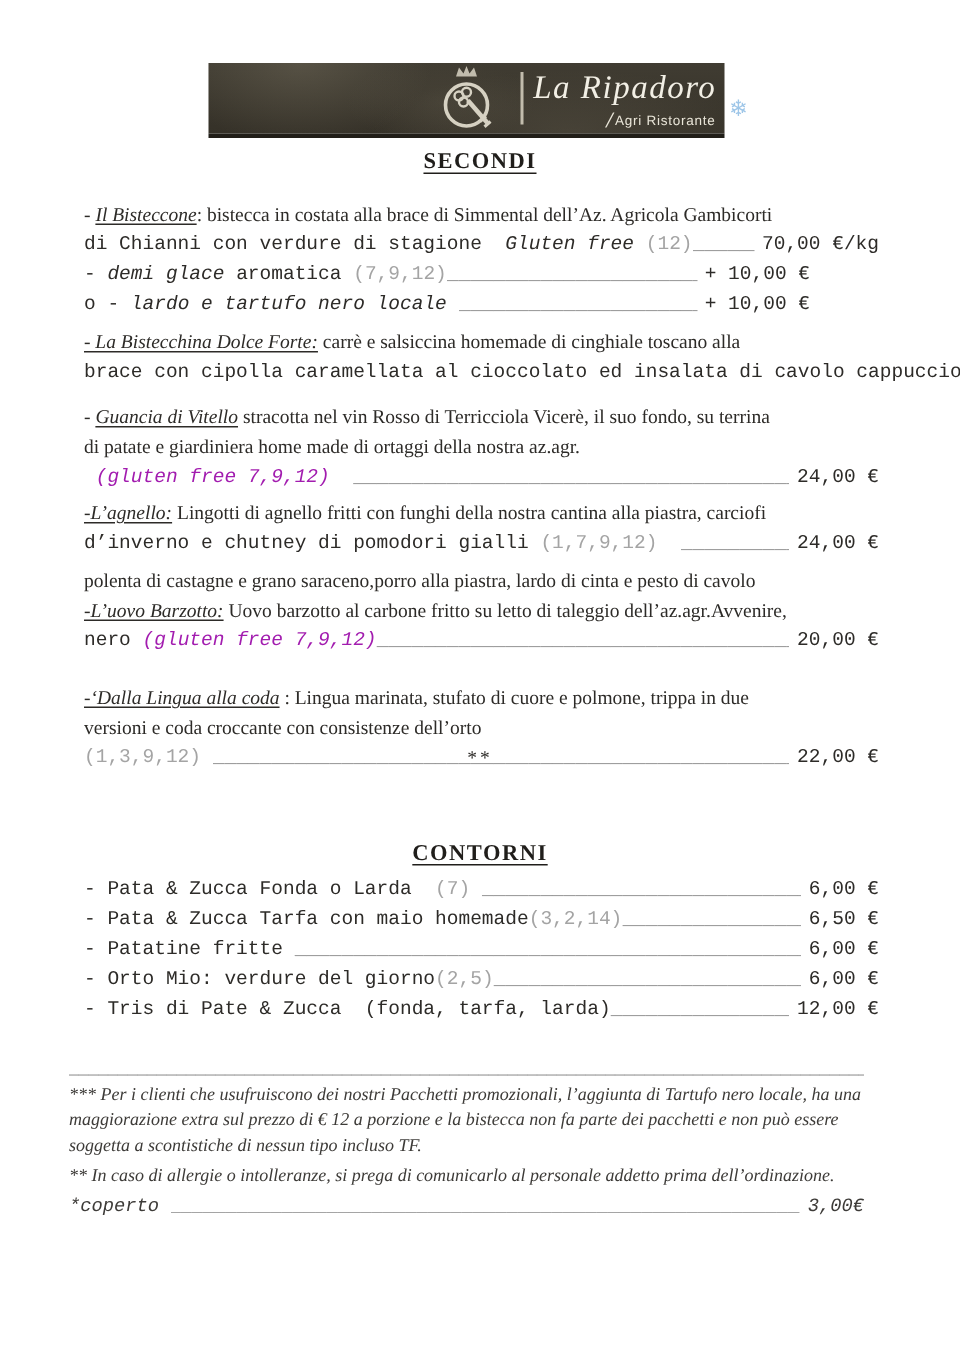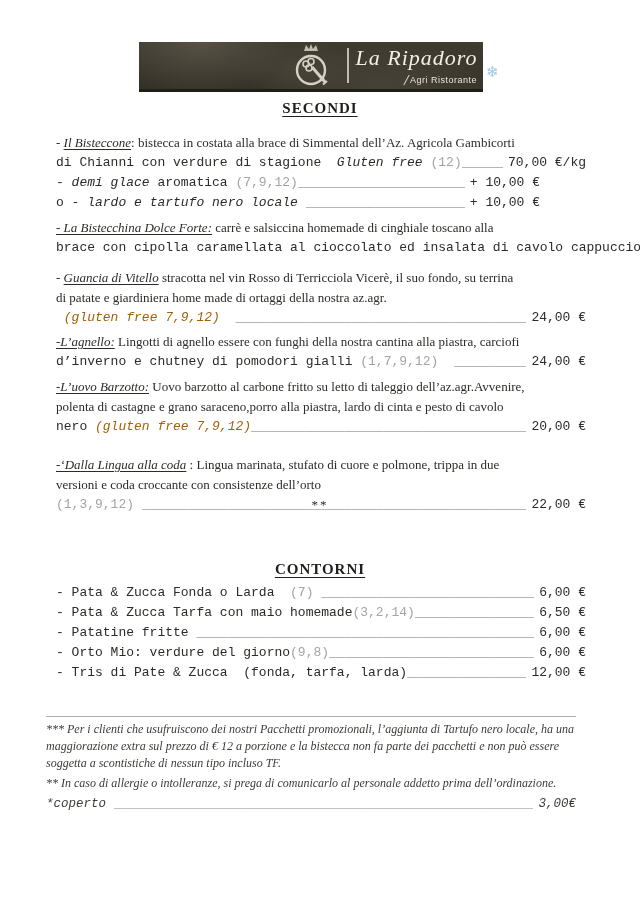--- a/index.html
+++ b/index.html
@@ -42,21 +42,21 @@
   #secondi-list .item:nth-child(6){margin-top:18px;}
   .line{white-space:pre;}
   .price-row{display:flex;align-items:baseline;font-family:Liberation Mono, monospace;}
   .price-row > span{flex:0 0 auto;}
   .price-row > .leader{flex:1 1 0;min-width:0;overflow:hidden;color:#8a8a8a;}
   .price{padding-left:5px;}
   .short{margin-right:46px;}
   .s-i{font-style:italic;}
   .s-iu{font-style:italic;text-decoration:underline;text-underline-offset:2px;}
   .s-g{color:#a4a4a4;}
-  .s-gi{color:#a16207;font-style:italic;}
+  .s-gi{color:#a21caf;font-style:italic;}
   .stars{position:absolute;top:497px;left:0;width:640px;text-align:center;
          font-size:13px;letter-spacing:2px;color:#2d2b28;}
 
   
   .footer{position:absolute;left:46px;top:703px;width:530px;font-size:12px;
           font-style:italic;color:#3d3b38;line-height:17px;}
   .footer .divider{height:15px;line-height:15px;overflow:hidden;white-space:pre;
           color:#8a8a8a;font-style:normal;font-size:13px;}
   .footer p{margin:3px 0 0 0;}
   #coperto-row{margin-top:4px;font-size:12.5px;}
@@ -97,43 +97,43 @@
       <div class="item">
         <div class="line"><span class="s-iu">- La Bistecchina Dolce Forte:</span><span> carrè e salsiccina homemade di cinghiale toscano alla</span></div>
         <div class="line price-row"><span>brace con cipolla caramellata al cioccolato ed insalata di cavolo cappuccio </span><span class="s-g">(12)</span><span class="leader">________________________________________________________________________________</span><span class="price">24,00 €</span></div>
       </div>
       <div class="item">
         <div class="line"><span>- </span><span class="s-iu">Guancia di Vitello</span><span> stracotta nel vin Rosso di Terricciola Vicerè, il suo fondo, su terrina</span></div>
         <div class="line"><span>di patate e giardiniera home made di ortaggi della nostra az.agr.</span></div>
         <div class="line price-row"><span> </span><span class="s-gi">(gluten free 7,9,12)</span><span>  </span><span class="leader">________________________________________________________________________________</span><span class="price">24,00 €</span></div>
       </div>
       <div class="item">
-        <div class="line"><span class="s-iu">-L’agnello:</span><span> Lingotti di agnello essere con funghi della nostra cantina alla piastra, carciofi</span></div>
+        <div class="line"><span class="s-iu">-L’agnello:</span><span> Lingotti di agnello fritti con funghi della nostra cantina alla piastra, carciofi</span></div>
         <div class="line price-row"><span>d’inverno e chutney di pomodori gialli </span><span class="s-g">(1,7,9,12)</span><span>  </span><span class="leader">________________________________________________________________________________</span><span class="price">24,00 €</span></div>
       </div>
       <div class="item">
+        <div class="line"><span>polenta di castagne e grano saraceno,porro alla piastra, lardo di cinta e pesto di cavolo</span></div>
         <div class="line"><span class="s-iu">-L’uovo Barzotto:</span><span> Uovo barzotto al carbone fritto su letto di taleggio dell’az.agr.Avvenire,</span></div>
-        <div class="line"><span>polenta di castagne e grano saraceno,porro alla piastra, lardo di cinta e pesto di cavolo</span></div>
         <div class="line price-row"><span>nero </span><span class="s-gi">(gluten free 7,9,12)</span><span class="leader">________________________________________________________________________________</span><span class="price">20,00 €</span></div>
       </div>
       <div class="item">
         <div class="line"><span class="s-iu">-‘Dalla Lingua alla coda</span><span> : Lingua marinata, stufato di cuore e polmone, trippa in due</span></div>
         <div class="line"><span>versioni e coda croccante con consistenze dell’orto</span></div>
         <div class="line price-row"><span class="s-g">(1,3,9,12)</span><span> </span><span class="leader">________________________________________________________________________________</span><span class="price">22,00 €</span></div>
       </div>
     </div>
   <div class="stars">**</div>
 
   <h2 id="contorni-title" class="section-title">CONTORNI</h2>
   <div id="contorni-list" class="menu">
       <div class="item">
         <div class="line price-row"><span>- Pata &amp; Zucca Fonda o Larda  </span><span class="s-g">(7)</span><span> </span><span class="leader">________________________________________________________________________________</span><span class="price">6,00 €</span></div>
         <div class="line price-row"><span>- Pata &amp; Zucca Tarfa con maio homemade</span><span class="s-g">(3,2,14)</span><span class="leader">________________________________________________________________________________</span><span class="price">6,50 €</span></div>
         <div class="line price-row"><span>- Patatine fritte </span><span class="leader">________________________________________________________________________________</span><span class="price">6,00 €</span></div>
-        <div class="line price-row"><span>- Orto Mio: verdure del giorno</span><span class="s-g">(9,8)</span><span class="leader">________________________________________________________________________________</span><span class="price">6,00 €</span></div>
+        <div class="line price-row"><span>- Orto Mio: verdure del giorno</span><span class="s-g">(2,5)</span><span class="leader">________________________________________________________________________________</span><span class="price">6,00 €</span></div>
         <div class="line price-row"><span>- Tris di Pate &amp; Zucca  (fonda, tarfa, larda)</span><span class="leader">________________________________________________________________________________</span><span class="price">12,00 €</span></div>
       </div>
     </div>
 
   <div class="footer">
     <div class="divider">________________________________________________________________________________________________</div>
     <p>*** Per i clienti che usufruiscono dei nostri Pacchetti promozionali, l’aggiunta di Tartufo nero locale, ha una maggiorazione extra sul prezzo di € 12 a porzione e la bistecca non fa parte dei pacchetti e non può essere soggetta a scontistiche di nessun tipo incluso TF.</p>
     <p>** In caso di allergie o intolleranze, si prega di comunicarlo al personale addetto prima dell’ordinazione.</p>
     <div id="coperto-row">
         <div class="line price-row"><span class="s-i">*coperto </span><span class="leader">________________________________________________________________________________</span><span class="price">3,00€</span></div>

